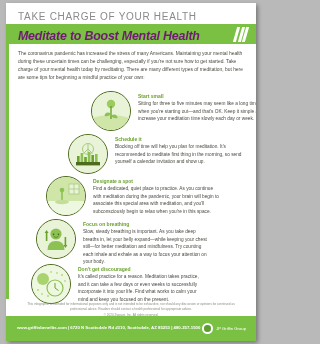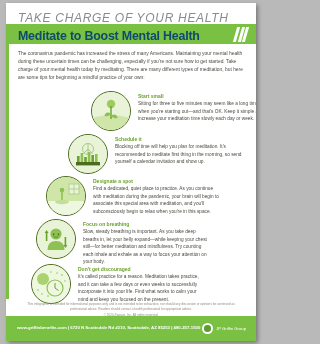--- a/index.html
+++ b/index.html
@@ -28,41 +28,41 @@
     left: 0;
     top: 22px;
     width: 3px;
     height: 274px;
     background: #7ac143;
   }
   .eyebrow {
     position: absolute;
     left: 12px;
     top: 8px;
-    font-size: 12px;
+    font-size: 10px;
     letter-spacing: 0.7px;
-    font-style: italic;
     color: #8a8a8a;
     white-space: nowrap;
   }
   .banner {
     position: absolute;
     left: 0;
     top: 21px;
     width: 250px;
     height: 20px;
     background: #7ac143;
   }
   .banner-title {
     position: absolute;
     left: 12px;
     top: 4.5px;
     font-size: 12.4px;
     font-weight: bold;
-    color: #0c4a6e;
+    font-style: italic;
+    color: #701a75;
     letter-spacing: -0.2px;
     white-space: nowrap;
   }
   .slashes {
     position: absolute;
     right: 9px;
     top: 3px;
     height: 15px;
     display: flex;
     gap: 1.5px;

